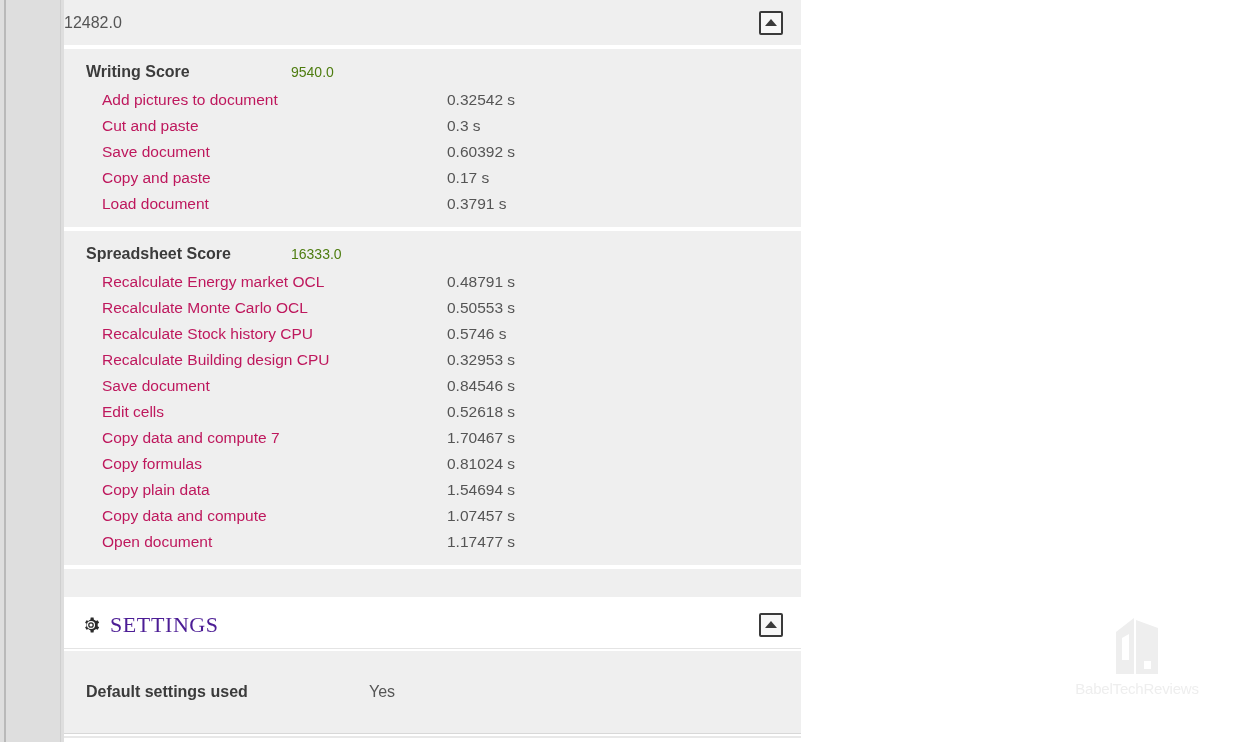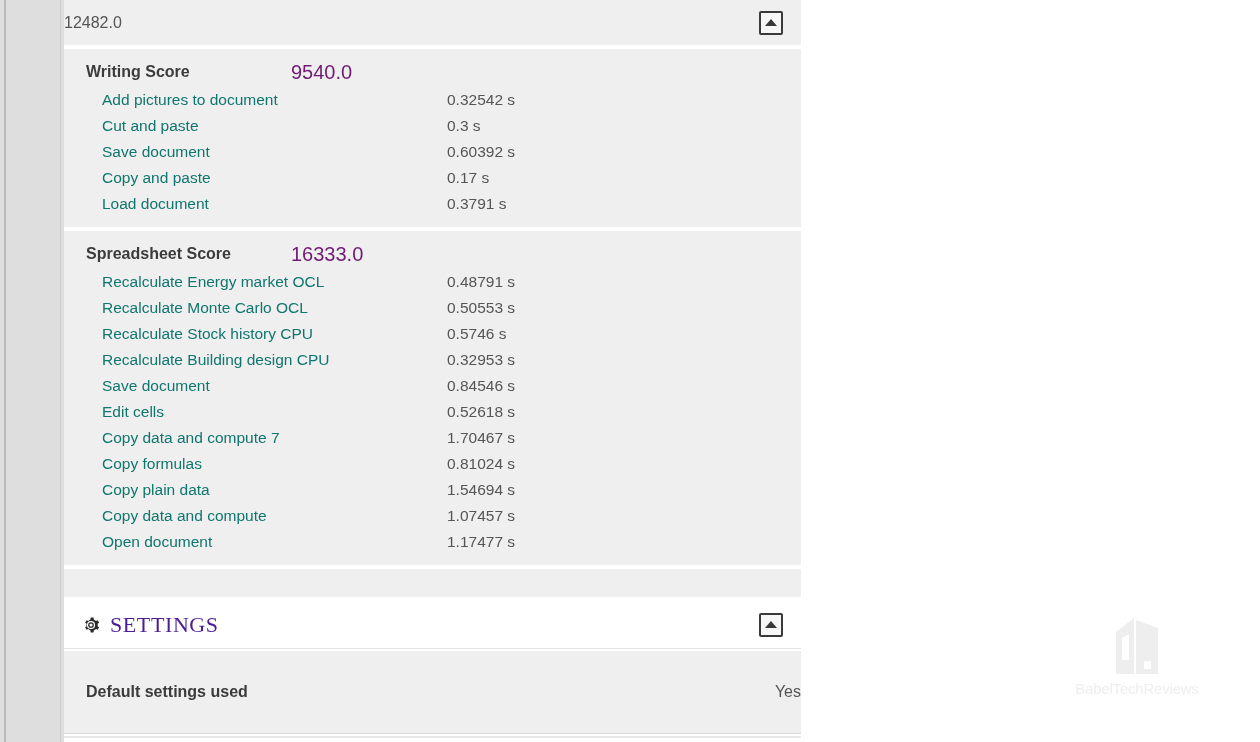--- a/index.html
+++ b/index.html
@@ -135,32 +135,32 @@
     height: 30px;
   }
   .group-head .g-name {
     font-size: 16px;
     font-weight: bold;
     color: #3b3b3b;
     padding-left: 22px;
     width: 227px;
   }
   .group-head .g-score {
-    font-size: 20px;
-    color: #701a75;
+    font-size: 14px;
+    color: #4d7c0f;
   }
 
   .row {
     display: flex;
     align-items: center;
     height: 26px;
   }
   .row .r-name {
     font-size: 15.5px;
-    color: #0f766e;
+    color: #be185d;
     padding-left: 38px;
     width: 383px;
     white-space: nowrap;
   }
   .row .r-val {
     font-size: 15.5px;
     color: #555555;
     white-space: nowrap;
   }
 
@@ -174,21 +174,20 @@
     height: 28px;
     width: 737px;
   }
 
   
   .settings-body {
     background: #efefef;
     height: 82px;
     display: flex;
     align-items: center;
-    justify-content: space-between;
   }
   .settings-body .s-label {
     font-size: 16px;
     font-weight: bold;
     color: #3b3b3b;
     padding-left: 22px;
     width: 305px;
   }
   .settings-body .s-value {
     font-size: 16px;

